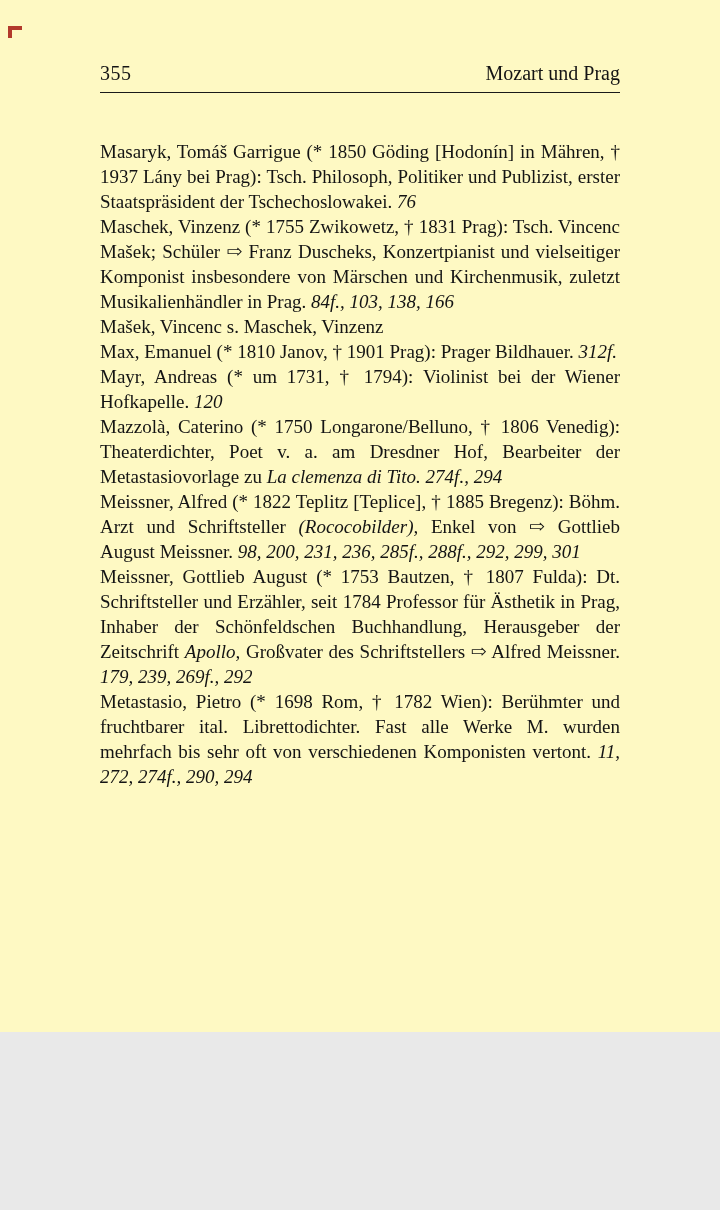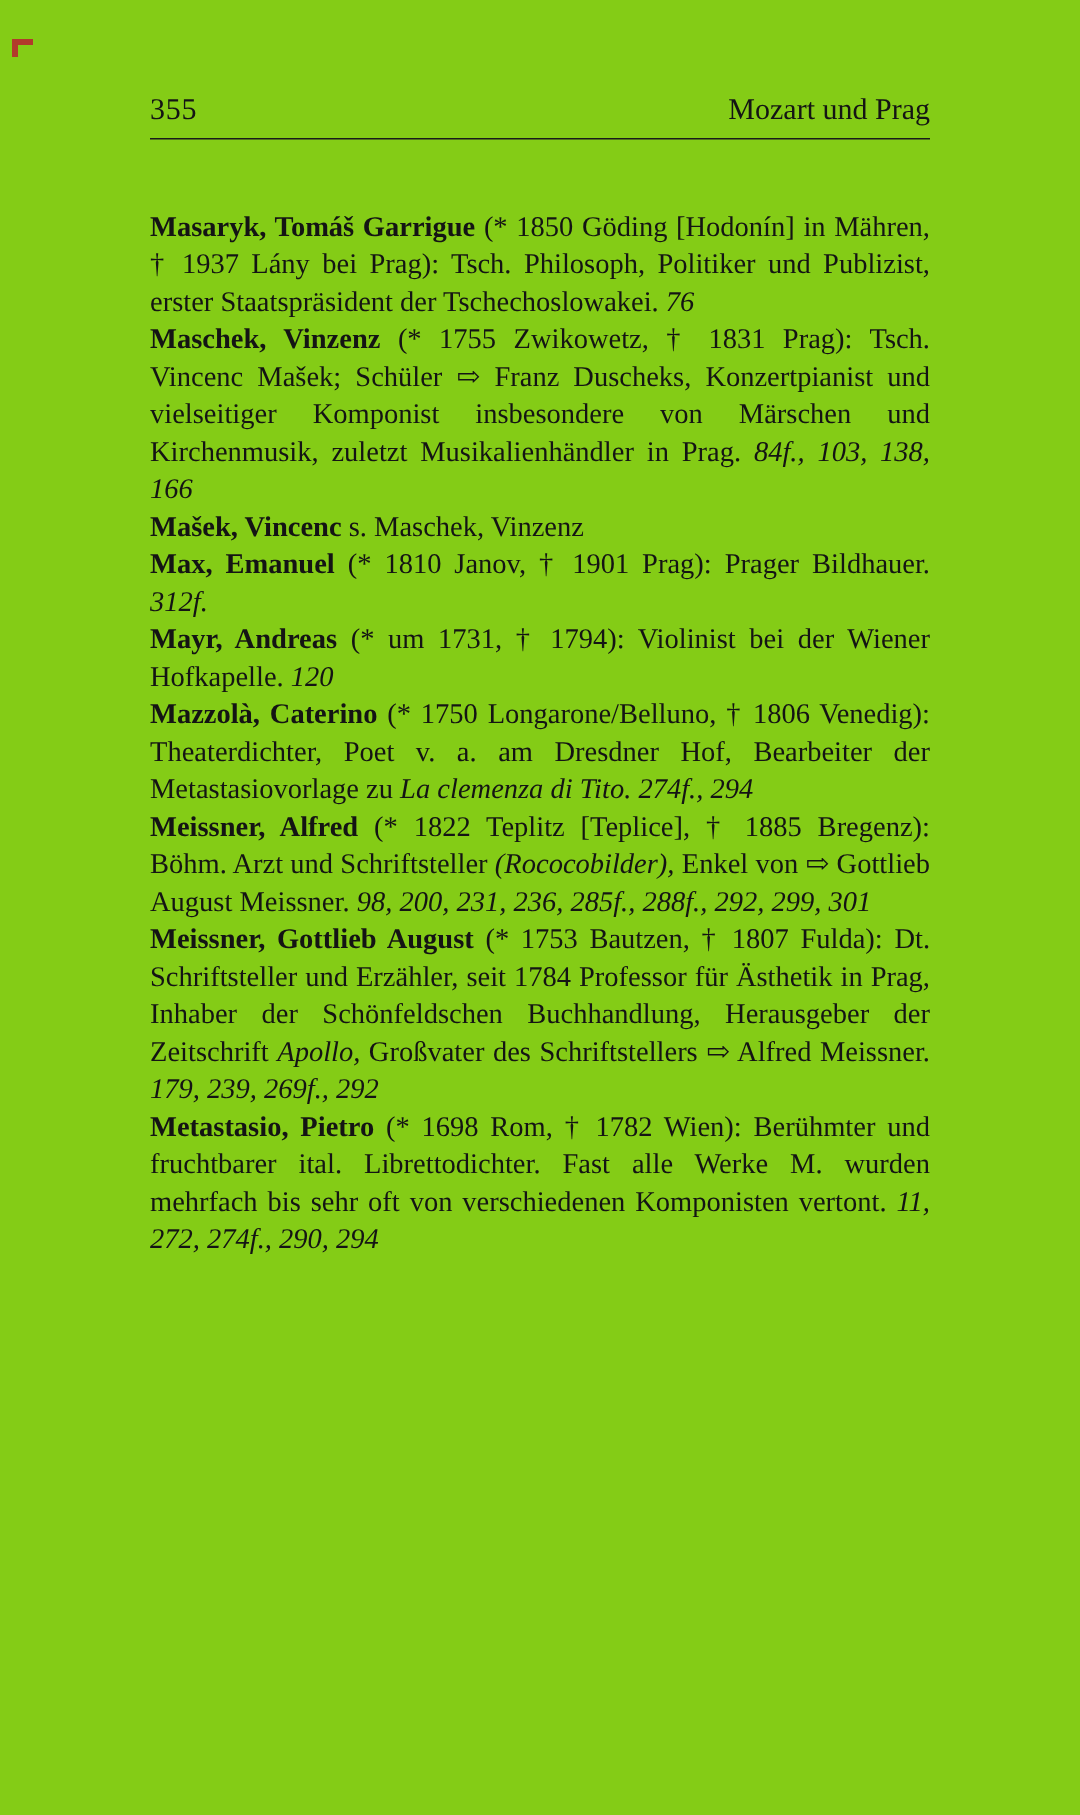--- a/index.html
+++ b/index.html
@@ -3,23 +3,23 @@
 <meta charset="utf-8">
 <style>
   html, body {
     margin: 0;
     padding: 0;
     background: #e9e9e9;
   }
   .page {
     position: relative;
     width: 720px;
-    height: 1210px;
+    height: 1032px;
     margin: 0 auto;
-    background: #84cc16;
+    background: #fef9c3;
     color: #141414;
     font-family: "Liberation Serif", "DejaVu Serif", serif;
     overflow: hidden;
     box-sizing: border-box;
   }
   .corner-mark {
     position: absolute;
     left: 8px;
     top: 26px;
     width: 10px;
@@ -49,21 +49,21 @@
   .entry-list {
     margin-top: 46px;
     font-size: 19px;
     line-height: 25px;
   }
   p.entry {
     margin: 0;
     text-align: justify;
     text-justify: inter-word;
   }
-  span.headword { font-weight: 700; }
+  span.headword { font-weight: 400; }
   span.text     { font-weight: 400; font-style: normal; }
   span.work     { font-style: italic; }
   span.pages    { font-style: italic; }
 </style>
 </head>
 <body>
 
 <div class="page">
 
   <div class="corner-mark"></div>

